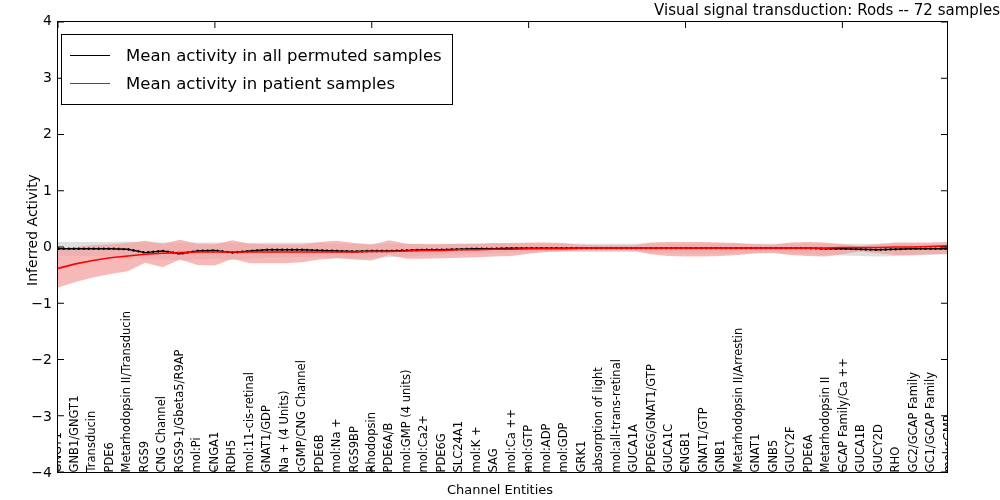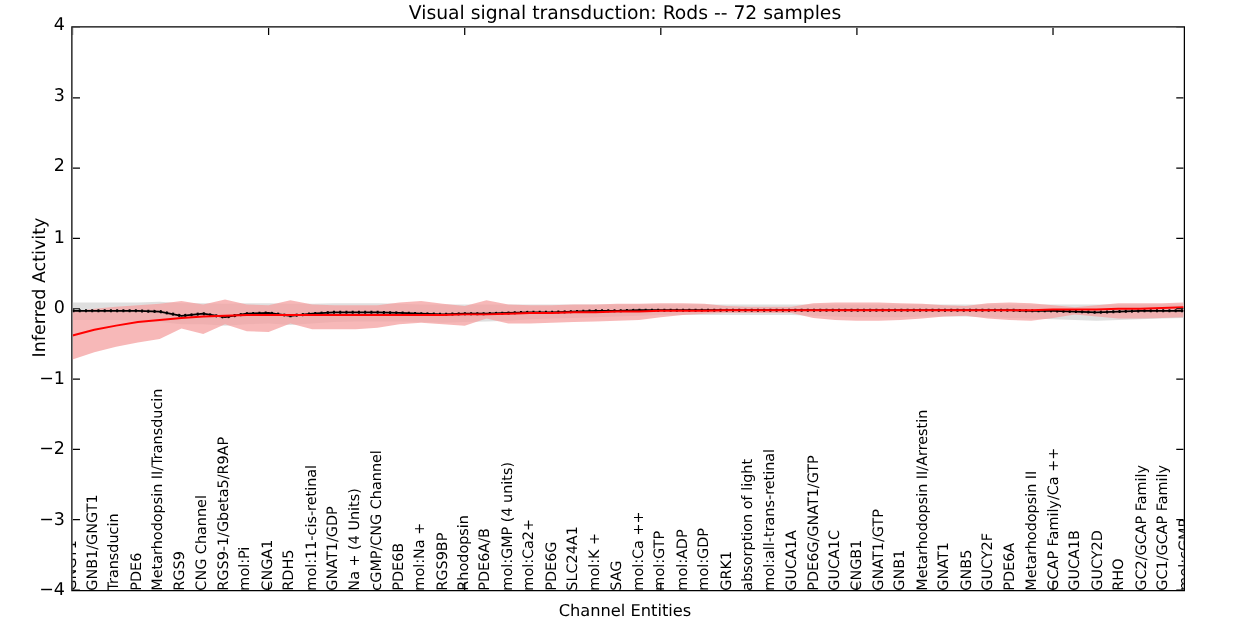--- a/index.html
+++ b/index.html
@@ -19,21 +19,21 @@
     left: 0; top: 0;
     width: 1000px;
     height: 500px;
     background: #ffffff;
   }
   #chart-title {
     position: absolute;
     left: 0;
     top: 1px;
     width: 1000px;
-    text-align: center;
+    text-align: right;
     font-size: 15px;
     color: #000000;
     font-family: "DejaVu Sans", sans-serif;
     white-space: nowrap;
   }
   #ylabel {
     position: absolute;
     left: -88px;
     top: 222px;
     width: 240px;
@@ -239,17 +239,27 @@
         <div class="xtick-label" style="left: 773.206px;">Metarhodopsin II</div>
         <div class="xtick-label" style="left: 790.676px;">GCAP Family/Ca ++</div>
         <div class="xtick-label" style="left: 808.147px;">GUCA1B</div>
         <div class="xtick-label" style="left: 825.618px;">GUCY2D</div>
         <div class="xtick-label" style="left: 843.088px;">RHO</div>
         <div class="xtick-label" style="left: 860.559px;">GC2/GCAP Family</div>
         <div class="xtick-label" style="left: 878.029px;">GC1/GCAP Family</div>
         <div class="xtick-label" style="left: 895.5px;">mol:cGMP</div>
       </div>
 
+    <div id="legend">
+      <div class="legend-row">
+        <span class="legend-swatch" style="border-top-color:#000000"></span>
+        <span class="legend-text">Mean activity in all permuted samples</span>
+      </div>
+      <div class="legend-row">
+        <span class="legend-swatch" style="border-top-color:#ff0000"></span>
+        <span class="legend-text">Mean activity in patient samples</span>
+      </div>
+    </div>
   </div>
 
   <div id="xlabel">Channel Entities</div>
 
 </div>
 
 </body></html>

